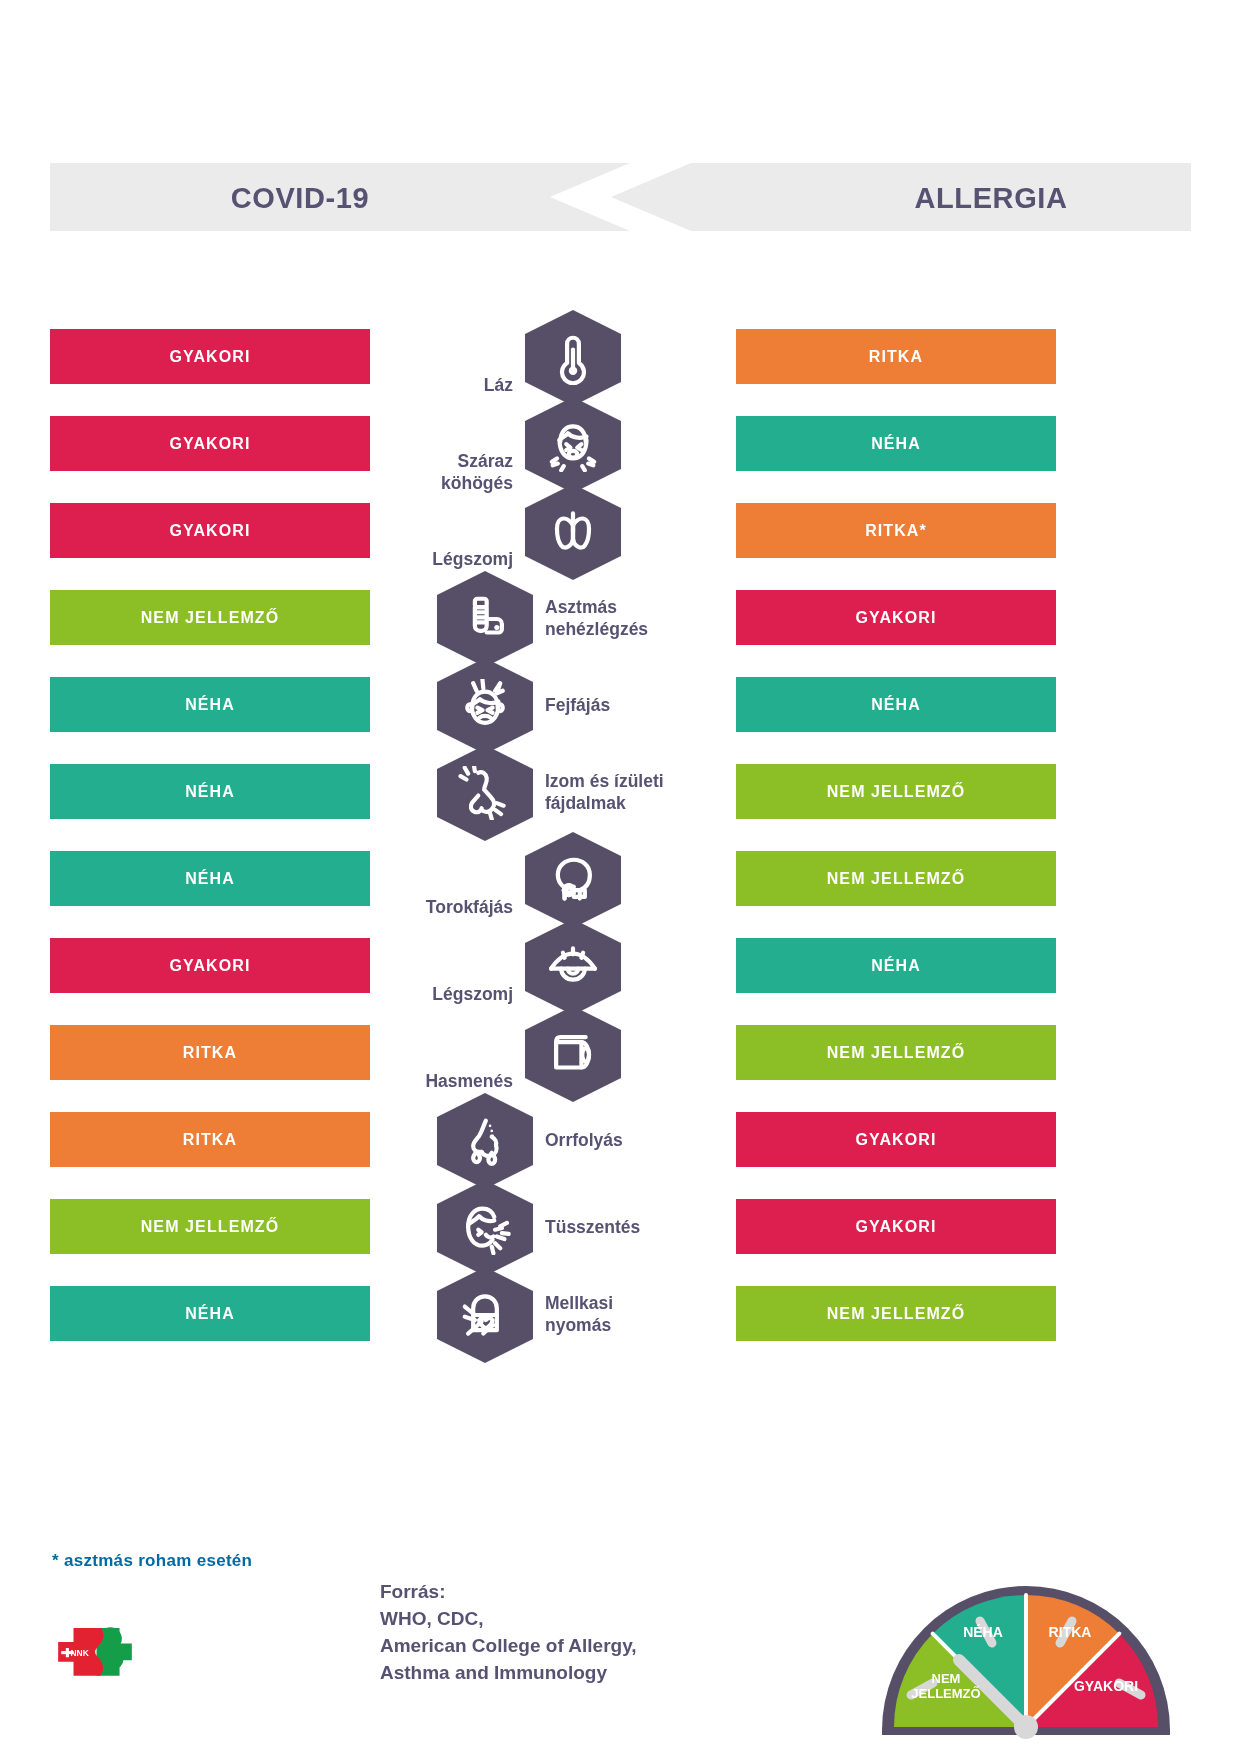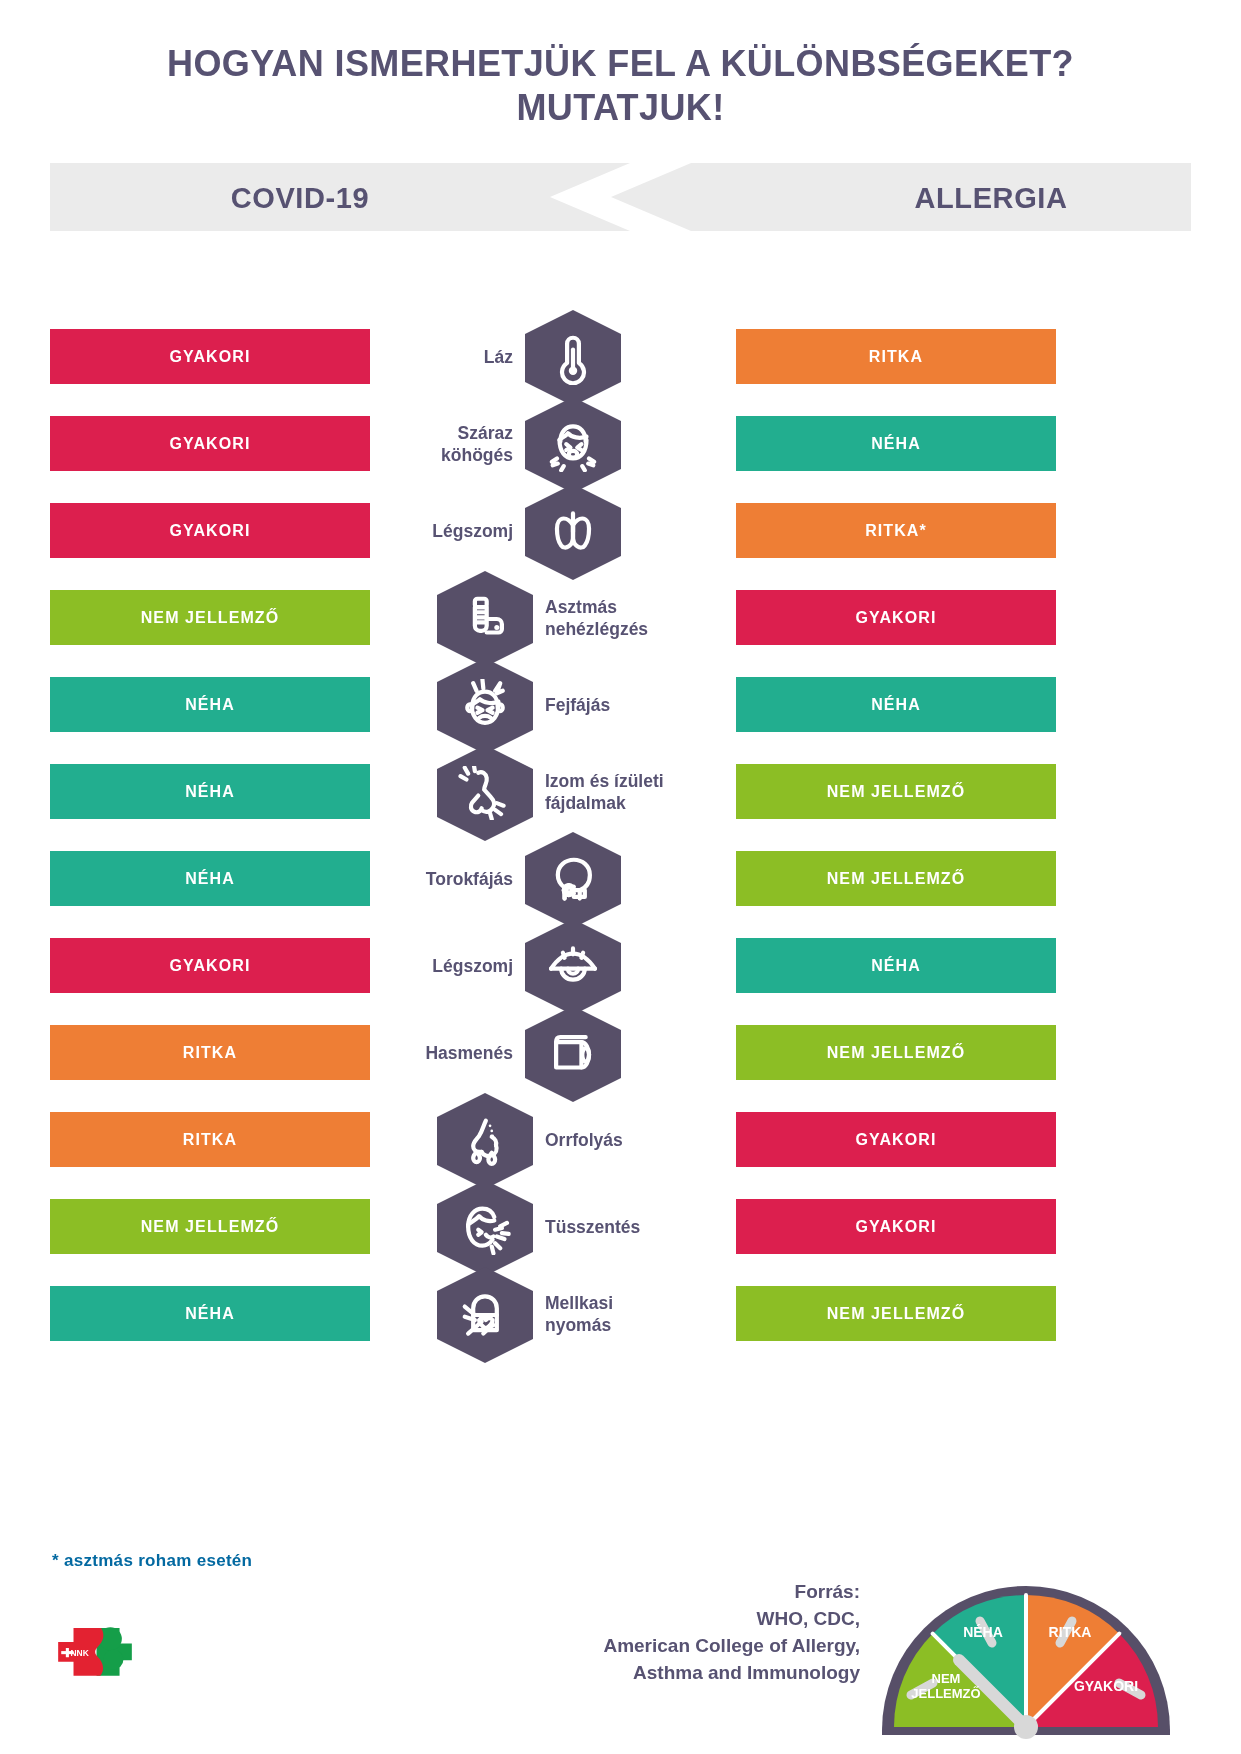--- a/index.html
+++ b/index.html
@@ -73,53 +73,49 @@
   }
   .hex svg{width:54px;height:54px;display:block;}
   .hex svg *{stroke:#ffffff;fill:none;stroke-width:5;stroke-linecap:round;stroke-linejoin:round;}
   .hex svg .fl{fill:#ffffff;stroke:none;}
 
   .sym{
     position:absolute;
     font-size:17.5px;font-weight:bold;line-height:22px;color:#575272;
     top:50%;transform:translateY(-50%);
   }
-  .sym.toLeft{text-align:right;}
+  .sym.toLeft{text-align:right;margin-top:28px;}
   .sym.toRight{text-align:left;}
 
   
   .note{
     position:absolute;left:52px;top:1551px;
     font-size:17px;font-weight:bold;color:#0369a1;letter-spacing:.3px;
   }
   .logo{position:absolute;left:56px;top:1625px;width:310px;height:70px;}
   .logo-mark{position:absolute;left:0;top:0;width:78px;height:66px;}
   .logo-txt{
     position:absolute;left:96px;top:1px;
     font-size:15px;line-height:22.5px;color:#1a1a1a;letter-spacing:.2px;
     font-family:"Liberation Sans", sans-serif;
   }
   .forras{
     position:absolute;left:380px;top:1578px;width:480px;
-    text-align:right;font-size:19px;line-height:27px;font-weight:bold;color:#575272;
+    text-align:left;font-size:19px;line-height:27px;font-weight:bold;color:#575272;
   }
   .gauge{position:absolute;left:876px;top:1575px;width:300px;height:165px;}
 
   
   .glab{position:absolute;color:#ffffff;font-weight:bold;text-align:center;line-height:15px;}
 </style>
 </head>
 <body>
 
 <div class="page">
 
-  <div class="title">
-    <span>HOGYAN ISMERHETJÜK FEL A KÜLÖNBSÉGEKET?</span>
-    <span class="l2">MUTATJUK!</span>
-  </div>
 
   <div class="hdr-band hdr-left"></div>
   <div class="hdr-band hdr-right"></div>
   <div class="hdr-title left">COVID-19</div>
   <div class="hdr-title right">ALLERGIA</div>
 
   <div class="rows" id="rows">
       <div class="row">
         <div class="bar l" style="background: rgb(220, 31, 78);">GYAKORI</div>
         <div class="bar r" style="background: rgb(238, 126, 53);">RITKA</div>

